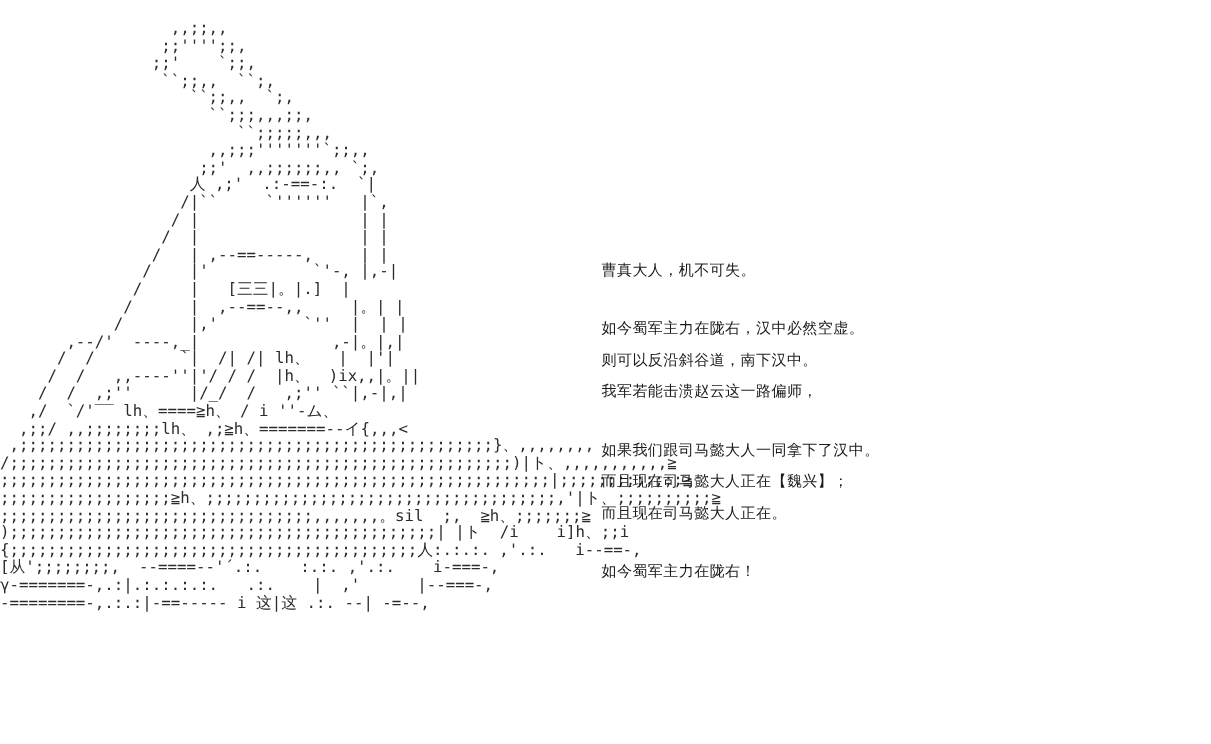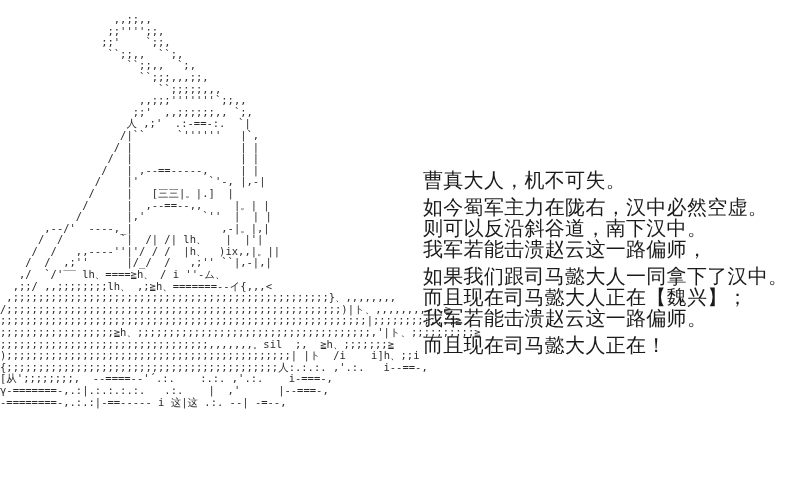--- a/index.html
+++ b/index.html
@@ -30,34 +30,34 @@
     font-size: 10.5px;
     line-height: 11.6px;
     letter-spacing: 0px;
     color: #2b2b2b;
     -webkit-font-smoothing: none;
   }
 
   
   #dialogue {
     position: absolute;
-    left: 423px;
+    left: 401px;
     top: 170px;
     width: 370px;
     color: #1a1a1a;
     font-family: "DejaVu Sans", "Liberation Sans", sans-serif;
-    font-size: 20px;
+    font-size: 10px;
     line-height: 21px;
     letter-spacing: 0.3px;
   }
   #dialogue .para {
     margin: 0 0 0 0;
   }
   #dialogue .para + .para {
-    margin-top: 6px;
+    margin-top: 18px;
   }
   #dialogue .line {
     display: block;
     white-space: pre;
   }
 </style>
 </head>
 <body>
 
 <pre id="aa-art">                  ,,;;,,
@@ -104,20 +104,20 @@
 
   <div class="para">
     <span class="line">如今蜀军主力在陇右，汉中必然空虚。</span>
     <span class="line">则可以反沿斜谷道，南下汉中。</span>
     <span class="line">我军若能击溃赵云这一路偏师，</span>
   </div>
 
   <div class="para">
     <span class="line">如果我们跟司马懿大人一同拿下了汉中。</span>
     <span class="line">而且现在司马懿大人正在【魏兴】；</span>
-    <span class="line">我军若能击溃赵云这一路偏师。</span>
+    <span class="line">而且现在司马懿大人正在。</span>
   </div>
 
   <div class="para">
-    <span class="line">而且现在司马懿大人正在！</span>
+    <span class="line">如今蜀军主力在陇右！</span>
   </div>
 
 </div>
 
 </body></html>

